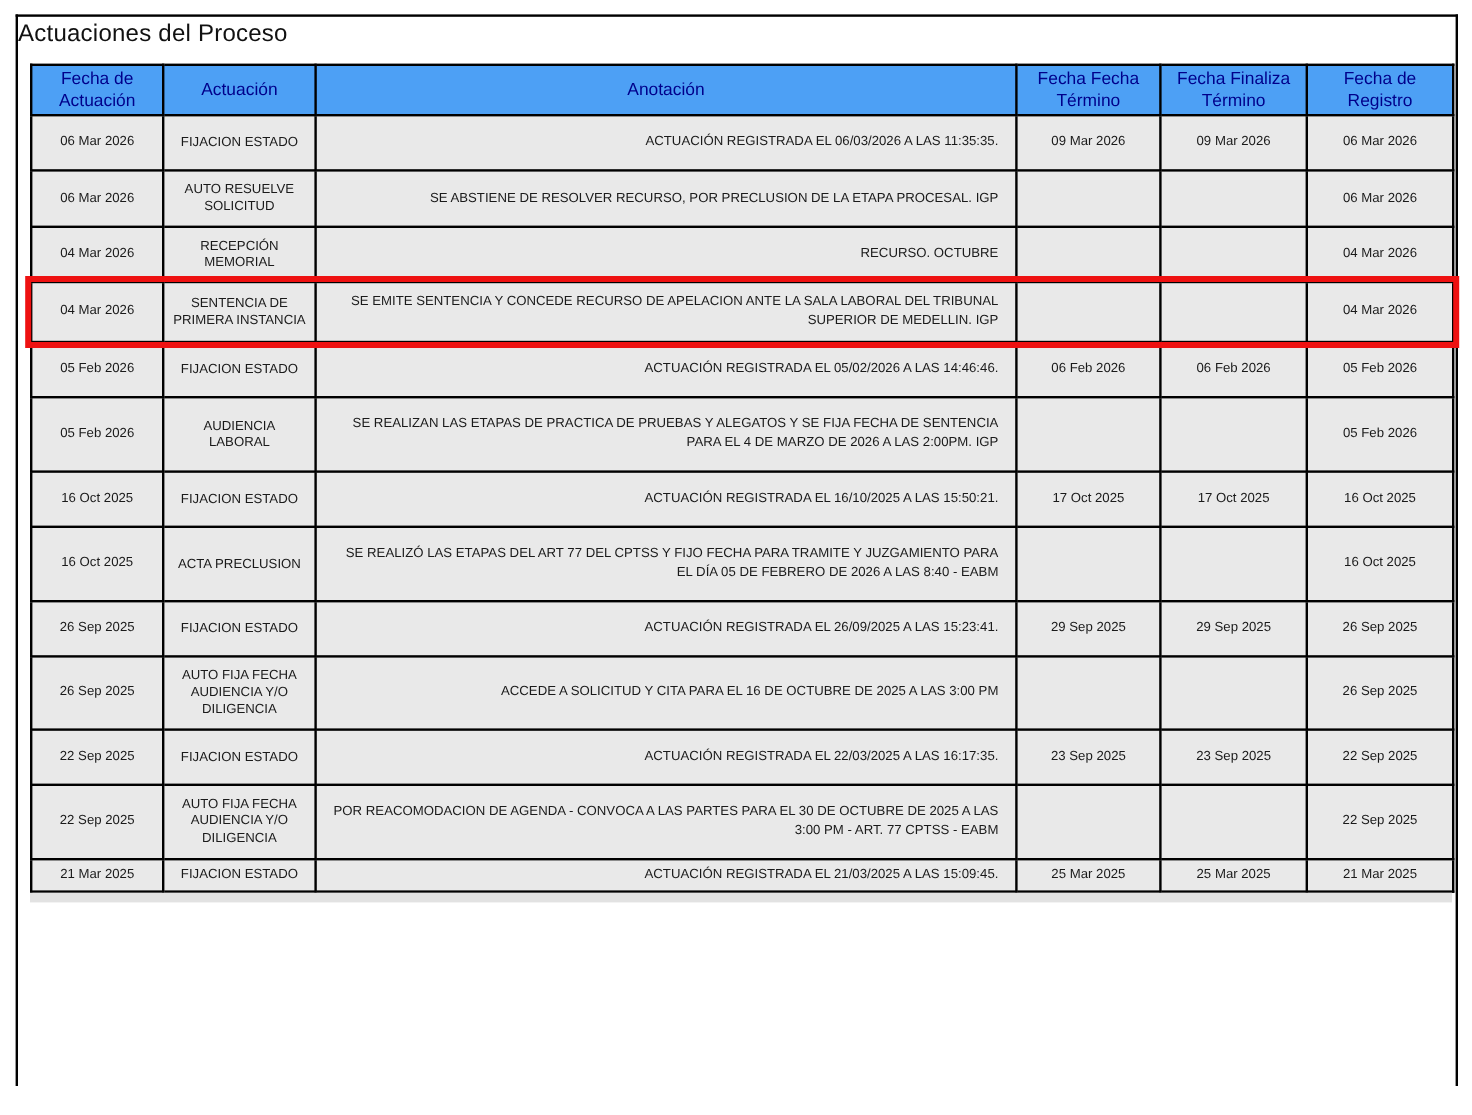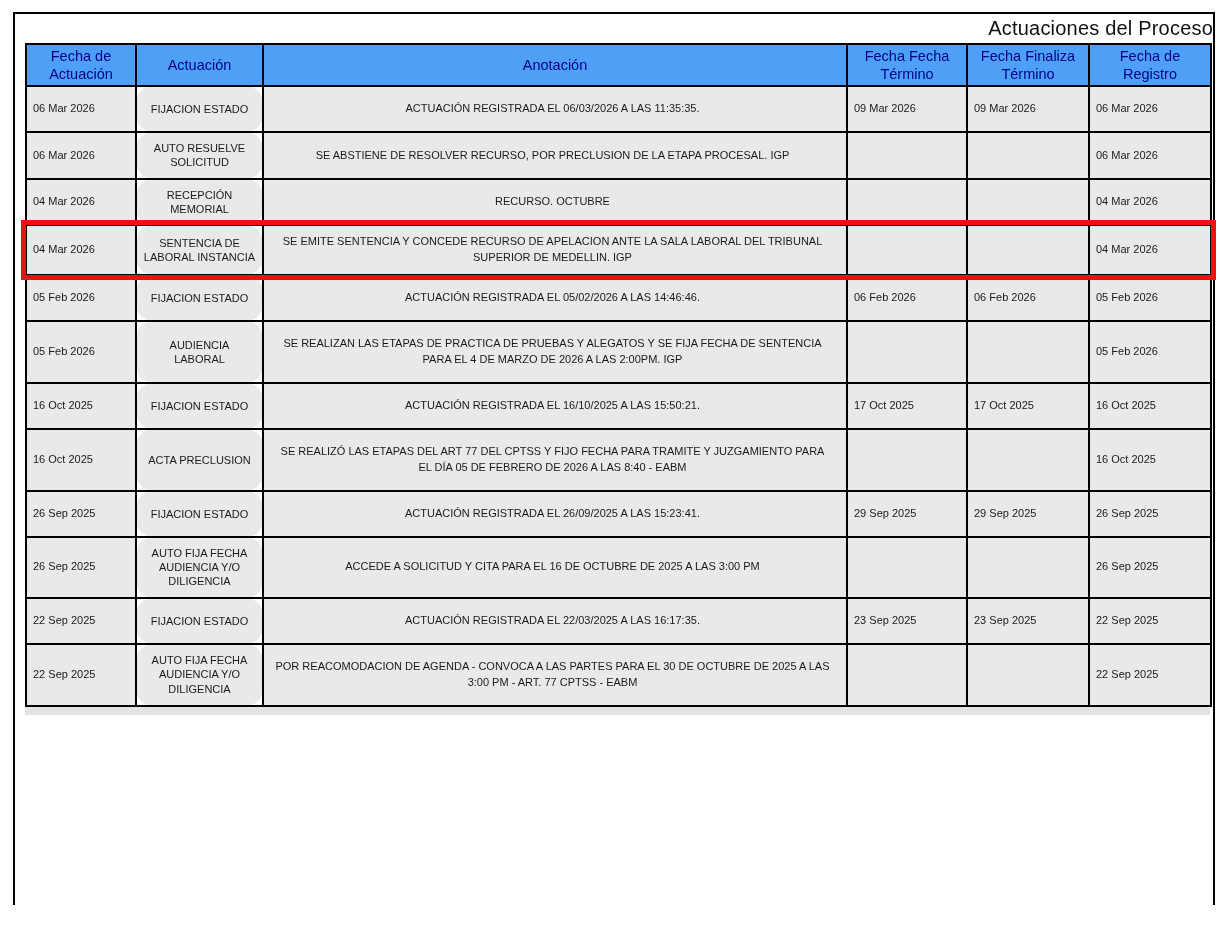--- a/index.html
+++ b/index.html
@@ -22,31 +22,32 @@
     position:absolute;
     left:13px;top:12px;
     width:1202px;height:893px;
     border:2px solid var(--border-color);
     border-bottom:none;
     background:#ffffff;
   }
   .page-title{
     height:29px;
     line-height:29px;
-    text-align:right;
+    text-align:left;
     font-size:20px;
     color:#111111;
     letter-spacing:0.2px;
   }
   table.actuaciones{
     table-layout:fixed;
     width:1185px;
     margin-left:10px;
     border-collapse:collapse;
     border:2px solid var(--border-color);
+    margin-top:10px;
   }
   col.c-fa{width:110px;}
   col.c-act{width:127px;}
   col.c-ano{width:584px;}
   col.c-fit{width:120px;}
   col.c-fft{width:122px;}
   col.c-fr{width:122px;}
   th{
     background:var(--header-bg);
     color:var(--header-text);
@@ -62,23 +63,23 @@
   }
   td{
     background:var(--row-bg);
     border:2px solid var(--border-color);
     font-size:11px;
     color:#1a1a1a;
     vertical-align:middle;
     padding:14px 6px;
     line-height:1.45;
   }
-  td.cell-center{text-align:left;}
-  td.cell-act{text-align:center;line-height:1.3;padding:8px 6px;border-radius:17px;}
-  td.cell-anot{text-align:center;padding-left:9px;padding-right:14px;}
+  td.cell-center{text-align:center;}
+  td.cell-act{text-align:center;line-height:1.3;padding:8px 6px;}
+  td.cell-anot{text-align:right;padding-left:9px;padding-right:14px;}
   tr.clipped td{padding-top:5px;padding-bottom:5px;}
   tr.highlighted{
     outline:5px solid var(--highlight);
     outline-offset:0px;
   }
   tr.highlighted td{padding-top:8px;padding-bottom:8px;}
   .clip-strip{
     width:1185px;
     height:8px;
     margin-left:10px;
@@ -134,21 +135,21 @@
         <tr>
           <td class="cell-center">04 Mar 2026</td>
           <td class="cell-act">RECEPCIÓN MEMORIAL</td>
           <td class="cell-anot">RECURSO. OCTUBRE</td>
           <td class="cell-center"></td>
           <td class="cell-center"></td>
           <td class="cell-center">04 Mar 2026</td>
         </tr>
         <tr class="highlighted">
           <td class="cell-center">04 Mar 2026</td>
-          <td class="cell-act">SENTENCIA DE LABORAL INSTANCIA</td>
+          <td class="cell-act">SENTENCIA DE PRIMERA INSTANCIA</td>
           <td class="cell-anot">SE EMITE SENTENCIA Y CONCEDE RECURSO DE APELACION ANTE LA SALA LABORAL DEL TRIBUNAL SUPERIOR DE MEDELLIN. IGP</td>
           <td class="cell-center"></td>
           <td class="cell-center"></td>
           <td class="cell-center">04 Mar 2026</td>
         </tr>
         <tr>
           <td class="cell-center">05 Feb 2026</td>
           <td class="cell-act">FIJACION ESTADO</td>
           <td class="cell-anot">ACTUACIÓN REGISTRADA EL 05/02/2026 A LAS 14:46:46.</td>
           <td class="cell-center">06 Feb 2026</td>
@@ -204,17 +205,25 @@
           <td class="cell-center">22 Sep 2025</td>
         </tr>
         <tr>
           <td class="cell-center">22 Sep 2025</td>
           <td class="cell-act">AUTO FIJA FECHA AUDIENCIA Y/O DILIGENCIA</td>
           <td class="cell-anot">POR REACOMODACION DE AGENDA - CONVOCA A LAS PARTES PARA EL 30 DE OCTUBRE DE 2025 A LAS 3:00 PM - ART. 77 CPTSS - EABM</td>
           <td class="cell-center"></td>
           <td class="cell-center"></td>
           <td class="cell-center">22 Sep 2025</td>
         </tr>
+        <tr class="clipped">
+          <td class="cell-center">21 Mar 2025</td>
+          <td class="cell-act">FIJACION ESTADO</td>
+          <td class="cell-anot">ACTUACIÓN REGISTRADA EL 21/03/2025 A LAS 15:09:45.</td>
+          <td class="cell-center">25 Mar 2025</td>
+          <td class="cell-center">25 Mar 2025</td>
+          <td class="cell-center">21 Mar 2025</td>
+        </tr>
       </tbody>
   </table>
 
   <div class="clip-strip"></div>
 </div>
 
 </body></html>

